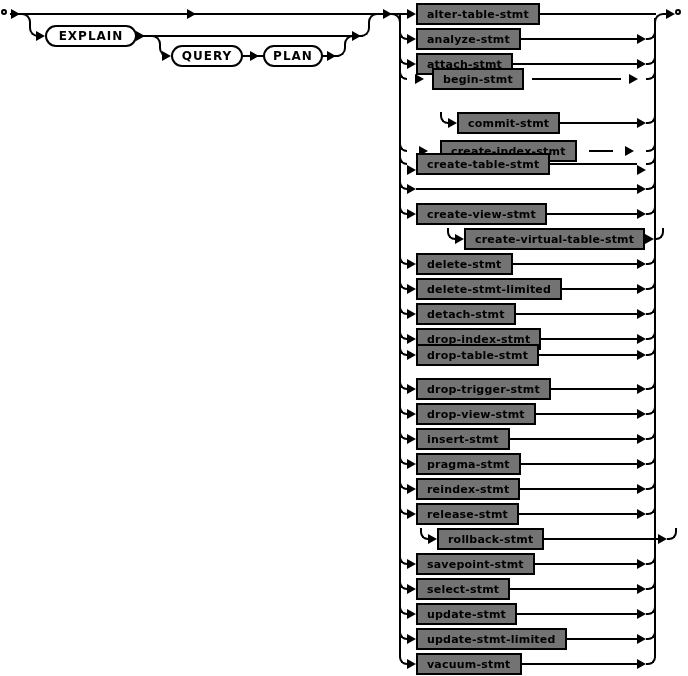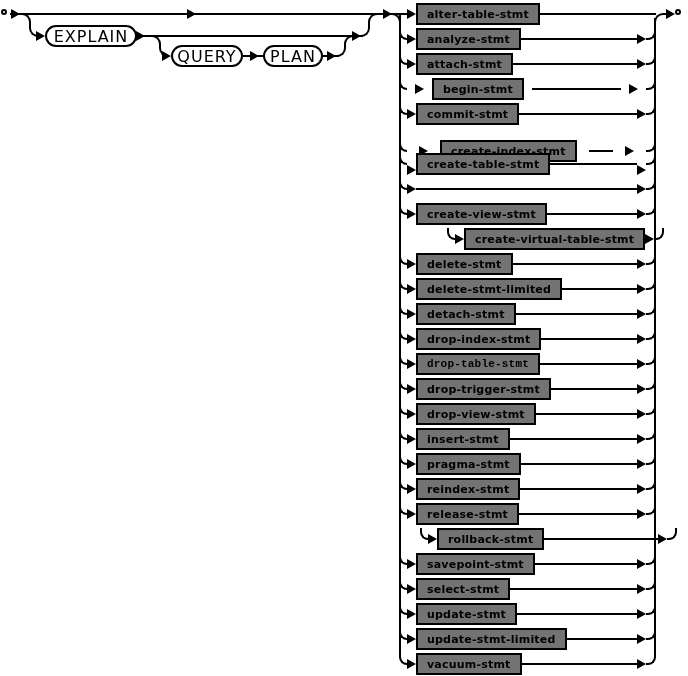--- a/index.html
+++ b/index.html
@@ -30,21 +30,21 @@
   
   .dot {
     position:absolute; width:6px; height:6px;
     border:2px solid #000; border-radius:50%; background:#fff;
   }
   
   .pill {
     position:absolute; height:22px;
     border:2px solid #000; border-radius:11px; background:#fff;
     display:flex; align-items:center; justify-content:center;
-    font-size:16px; font-weight:normal; letter-spacing:1px; color:#000;
+    font-size:12px; font-weight:bold; letter-spacing:1px; color:#000;
   }
   
   #alts { position:absolute; left:399px; top:0; width:257px; height:676px; }
   .row {
     position:absolute; left:0; width:257px; height:22px;
     display:flex; align-items:center;
   }
   .row .entry { width:8px; height:12px; align-self:flex-start; flex:0 0 auto; }
   .row .entry.curve { border-left:2px solid #000; border-bottom:2px solid #000; border-bottom-left-radius:8px; }
   .row .entry.line  { border-bottom:2px solid #000; }
@@ -132,29 +132,29 @@
         <div class="exit curve"></div>
       </div>
       <div class="row" style="top: 53px;">
         <div class="entry curve"></div>
         <div class="rarr"></div>
         <div class="sbox">attach-stmt</div>
         <div class="conn"></div>
         <div class="rarr"></div>
         <div class="exit curve"></div>
       </div>
-      <div class="row" style="top: 78px; gap: 8px;">
+      <div class="row" style="top: 68px; gap: 8px;">
         <div class="entry curve"></div>
         <div class="rarr"></div>
         <div class="sbox">begin-stmt</div>
         <div class="conn"></div>
         <div class="rarr"></div>
         <div class="exit curve"></div>
       </div>
-      <div class="row" style="top: 103px;">
+      <div class="row" style="top: 112px; padding-left: 41px;">
         <div class="entry curve"></div>
         <div class="rarr"></div>
         <div class="sbox">commit-stmt</div>
         <div class="conn"></div>
         <div class="rarr"></div>
         <div class="exit curve"></div>
       </div>
       <div class="row" style="top: 140px; gap: 12px;">
         <div class="entry curve"></div>
         <div class="rarr"></div>
@@ -219,21 +219,21 @@
         <div class="exit curve"></div>
       </div>
       <div class="row" style="top: 328px;">
         <div class="entry curve"></div>
         <div class="rarr"></div>
         <div class="sbox">drop-index-stmt</div>
         <div class="conn"></div>
         <div class="rarr"></div>
         <div class="exit curve"></div>
       </div>
-      <div class="row" style="top: 353px; font-family: Liberation Mono, monospace;">
+      <div class="row" style="top: 344px;">
         <div class="entry curve"></div>
         <div class="rarr"></div>
         <div class="sbox">drop-table-stmt</div>
         <div class="conn"></div>
         <div class="rarr"></div>
         <div class="exit curve"></div>
       </div>
       <div class="row" style="top: 378px;">
         <div class="entry curve"></div>
         <div class="rarr"></div>

